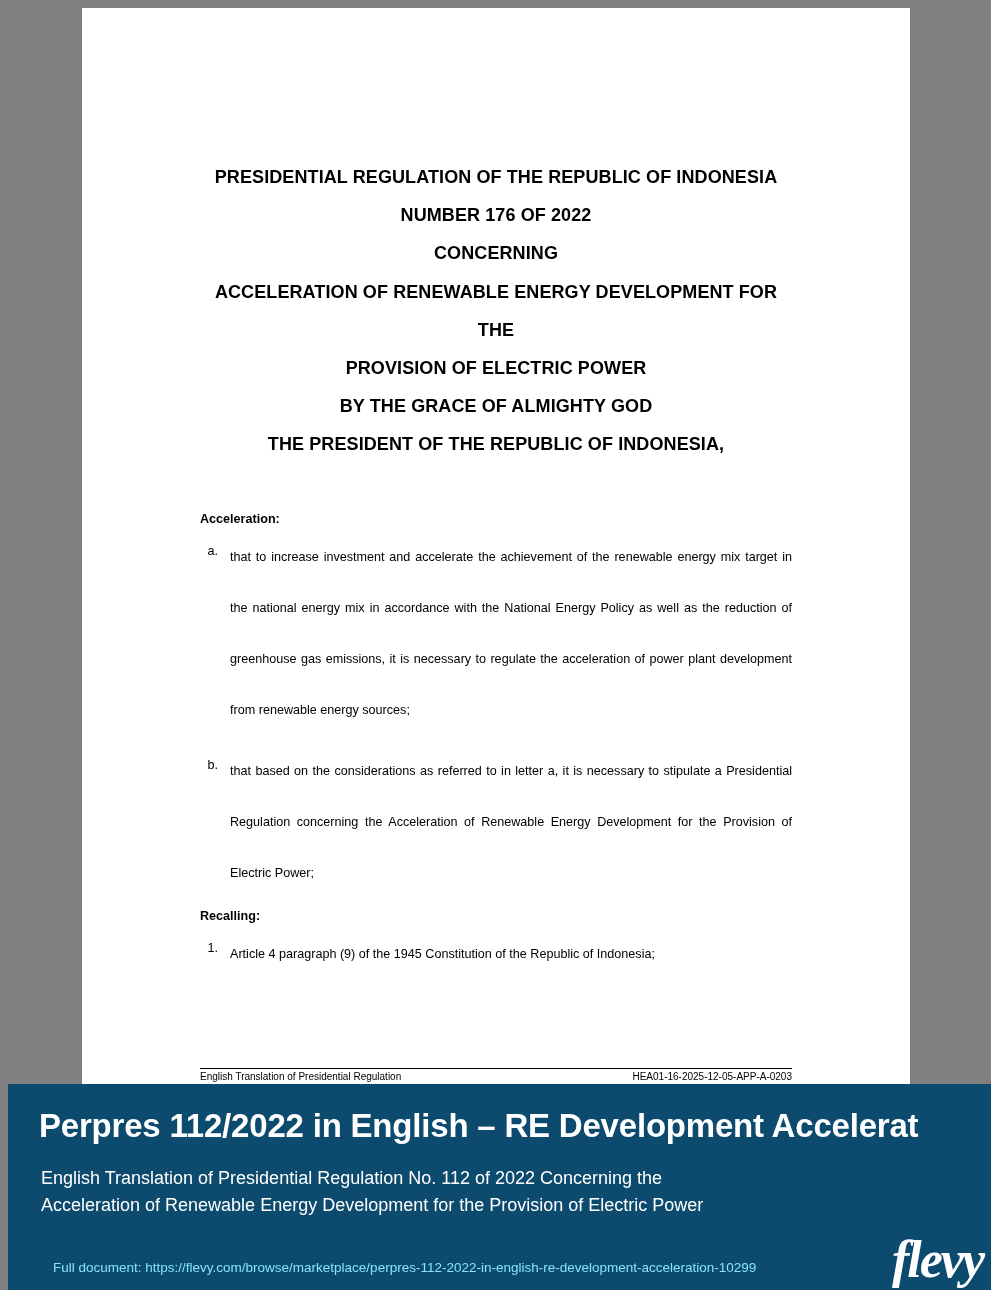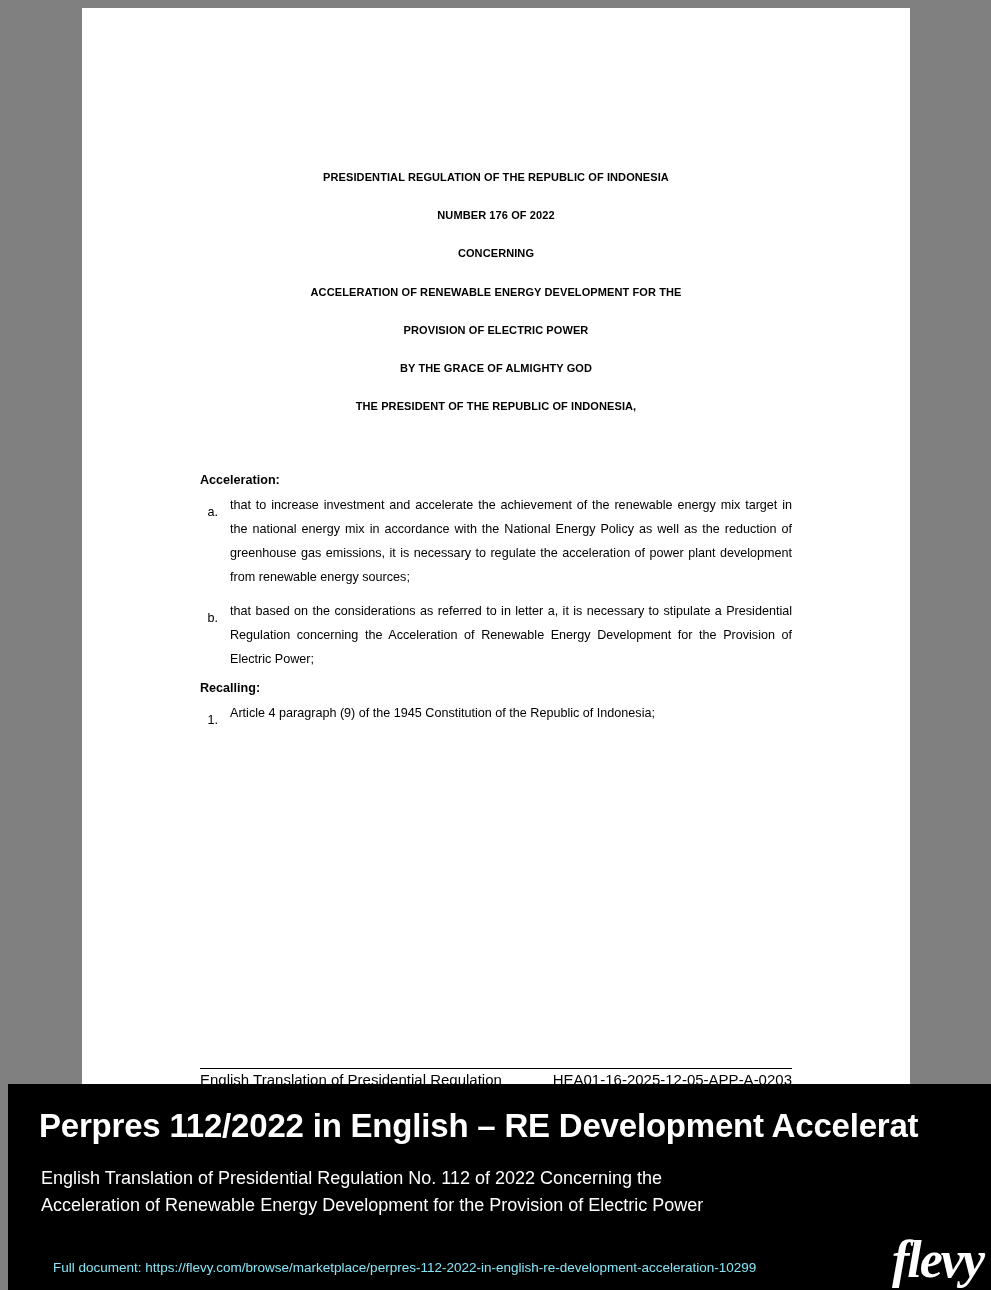--- a/index.html
+++ b/index.html
@@ -24,21 +24,21 @@
   }
   .doc-inner {
     position: absolute;
     left: 118px;
     top: 150px;
     width: 592px;
   }
   .title-block {
     text-align: center;
     font-weight: bold;
-    font-size: 11px;
+    font-size: 18px;
     color: #000;
     letter-spacing: 0.1px;
   }
   .title-line {
     line-height: 38.2px;
   }
   .section-gap {
     height: 48px;
   }
   .lead-label {
@@ -62,46 +62,46 @@
     width: 30px;
     min-width: 30px;
     text-align: right;
     padding-right: 12px;
     box-sizing: border-box;
     line-height: 38.5px;
   }
   .item-text {
     flex: 1;
     text-align: justify;
-    line-height: 24px;
+    line-height: 51px;
   }
   .footer-rule {
     position: absolute;
     left: 118px;
     top: 1060px;
     width: 592px;
     border-top: 1px solid #000;
   }
   .footer-row {
     position: absolute;
     left: 118px;
     top: 1063px;
     width: 592px;
     display: flex;
     justify-content: space-between;
-    font-size: 15px;
+    font-size: 10px;
     color: #000;
   }
   .banner {
     position: absolute;
     left: 8px;
     top: 1084px;
     width: 983px;
     height: 206px;
-    background: #000000;
+    background: #0c4a6e;
     overflow: hidden;
   }
   .banner-title {
     position: absolute;
     left: 31px;
     top: 23px;
     font-size: 33px;
     font-weight: bold;
     color: #ffffff;
     white-space: nowrap;

